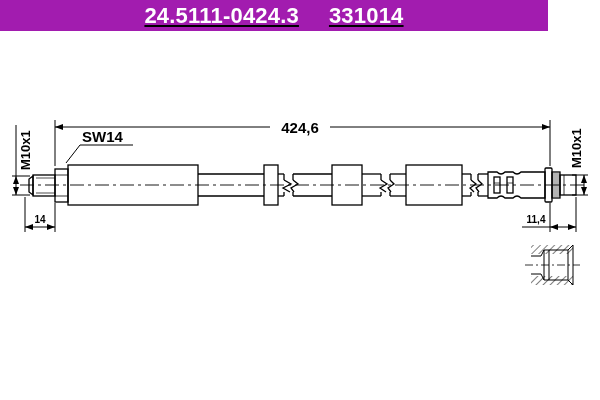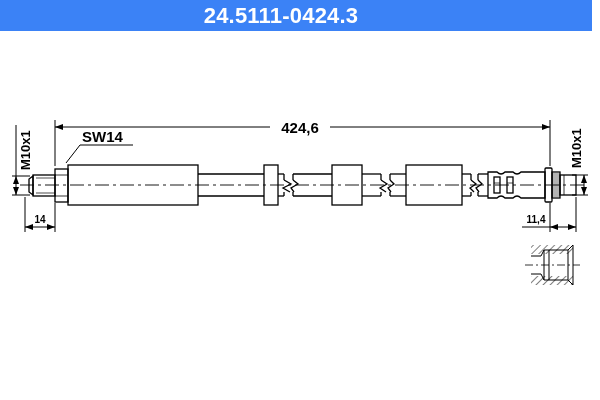--- a/index.html
+++ b/index.html
@@ -1,30 +1,31 @@
 <!DOCTYPE html>
 <html><head>
 <meta charset="utf-8">
 <style>
   html, body { margin: 0; padding: 0; background: #ffffff; }
   body { width: 600px; height: 400px; position: relative; overflow: hidden;
          font-family: "Liberation Sans", sans-serif; }
-  .title-bar { position: absolute; left: 0; top: 0; width: 592px; height: 31px;
-               background: #3b82f6; display: flex; align-items: center; justify-content: center; }
+  .title-bar { position: absolute; left: 0; top: 0; width: 548px; height: 31px;
+               background: #a21caf; display: flex; align-items: center; justify-content: center; text-decoration: underline; }
   .title-bar span { color: #ffffff; font-weight: bold; font-size: 22px; letter-spacing: 0.2px; }
   .title-bar .gap { display: inline-block; width: 30px; }
   svg { position: absolute; left: 0; top: 0; }
   .lbl { font-family: "Liberation Sans", sans-serif; font-weight: bold; fill: #000; }
 </style>
 </head>
 <body>
 
 <div class="title-bar">
   <span>24.5111-0424.3</span>
   <span class="gap"></span>
+  <span>331014</span>
 </div>
 
 <svg width="600" height="400" viewBox="0 0 600 400">
   <defs>
     <pattern id="hatch" width="5" height="5" patternUnits="userSpaceOnUse" patternTransform="rotate(45)">
       <line x1="0" y1="0" x2="0" y2="5" stroke="#000" stroke-width="1"></line>
     </pattern>
     <marker id="arr" markerWidth="8" markerHeight="6" refX="8" refY="3" orient="auto">
       <path d="M0,0 L8,3 L0,6 z" fill="#000"></path>
     </marker>

